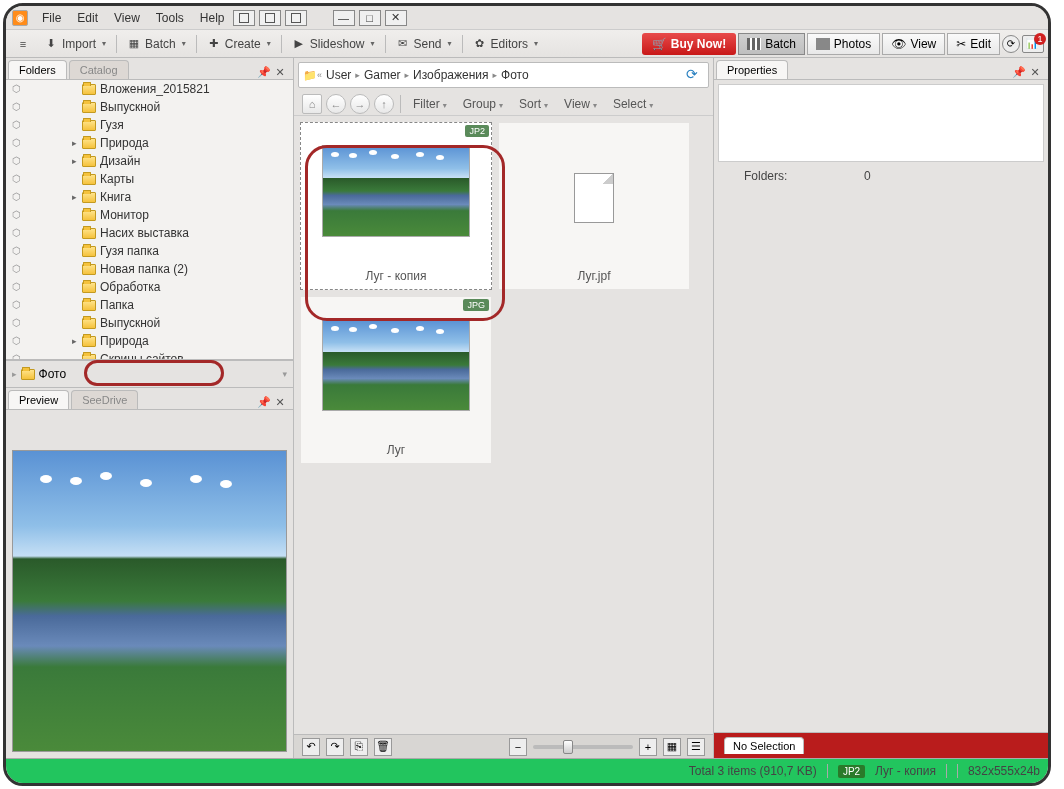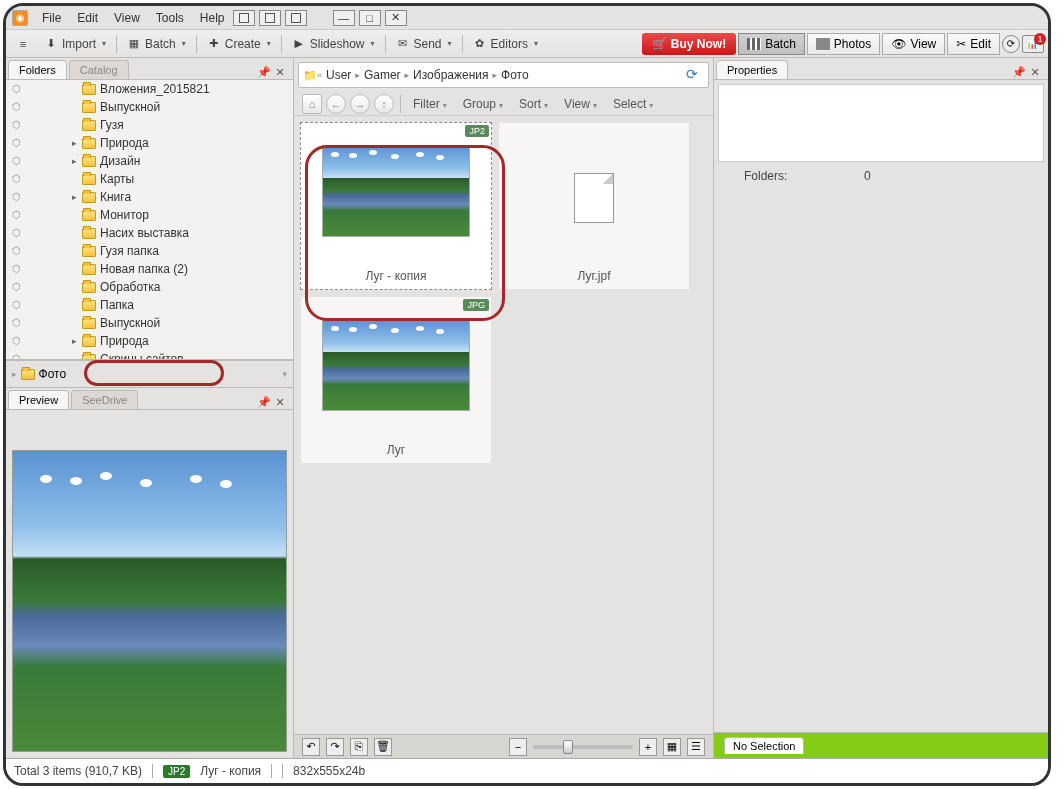--- a/index.html
+++ b/index.html
@@ -75,24 +75,24 @@
 .bottom-toolbar { height: 24px; background: #d8d6d3; border-top: 1px solid #bbb; display: flex; align-items: center; padding: 0 8px; gap: 6px; }
 .zoom-slider { width: 100px; height: 4px; background: #bbb; position: relative; border-radius: 2px; }
 .zoom-thumb { position: absolute; left: 30%; top: -5px; width: 10px; height: 14px; background: linear-gradient(#fff,#ccc); border: 1px solid #888; border-radius: 2px; }
 .sq-btn { width: 18px; height: 18px; border: 1px solid #999; background: #eee; display: flex; align-items: center; justify-content: center; font-size: 11px; cursor: pointer; }
 
 .right-col { width: 334px; background: #e5e3e1; display: flex; flex-direction: column; }
 .prop-placeholder { height: 78px; background: #fff; border: 1px solid #ccc; margin: 4px; }
 .section-hdr { padding: 4px 8px; color: #444; border-bottom: 1px solid #ccc; background: #efedeb; }
 .attr-row { display: flex; padding: 3px 10px; color: #444; }
 .attr-label { width: 120px; margin-left: 20px; }
-.no-selection { margin-top: auto; padding: 4px 10px; border-top: 1px solid #bbb; background: #84cc16; display:flex; }
+.no-selection { margin-top: auto; padding: 4px 10px; border-top: 1px solid #bbb; background: #b91c1c; display:flex; }
 .no-selection .tab { background:#fff; border:1px solid #bbb; border-bottom:none; padding:2px 8px; border-radius:4px 4px 0 0; font-size:11px;}
 
-.statusbar { height: 22px; background: #ffffff; border-top: 1px solid #aaa; display: flex; align-items: center; padding: 12px 8px; gap: 10px; color: #444; }
+.statusbar { height: 22px; background: #22c55e; border-top: 1px solid #aaa; display: flex; align-items: center; padding: 12px 8px; gap: 10px; color: #444; justify-content: flex-end; }
 .status-sep { width: 1px; height: 14px; background: #aaa; }
 .jp2-badge { background: #2a7a2a; color: #fff; padding: 1px 5px; font-size: 10px; border-radius: 2px; }
 </style>
 </head>
 <body>
 
 <div class="outer-frame">
 
   <div class="titlebar">
     <span class="app-icon"></span>

